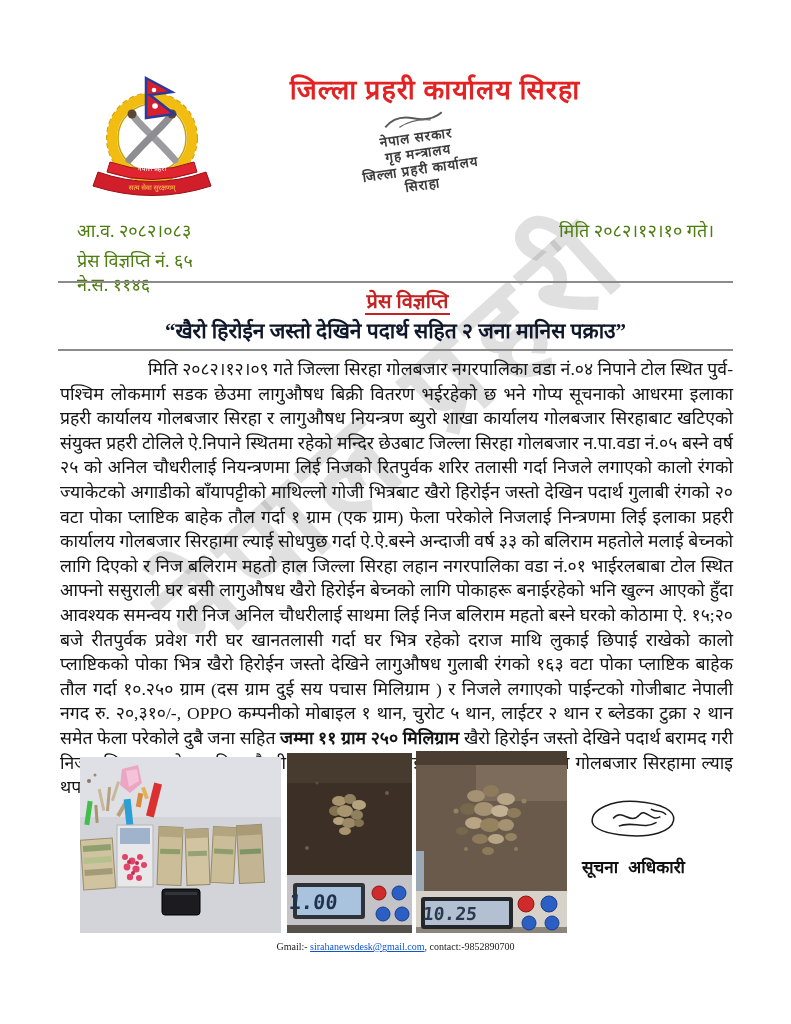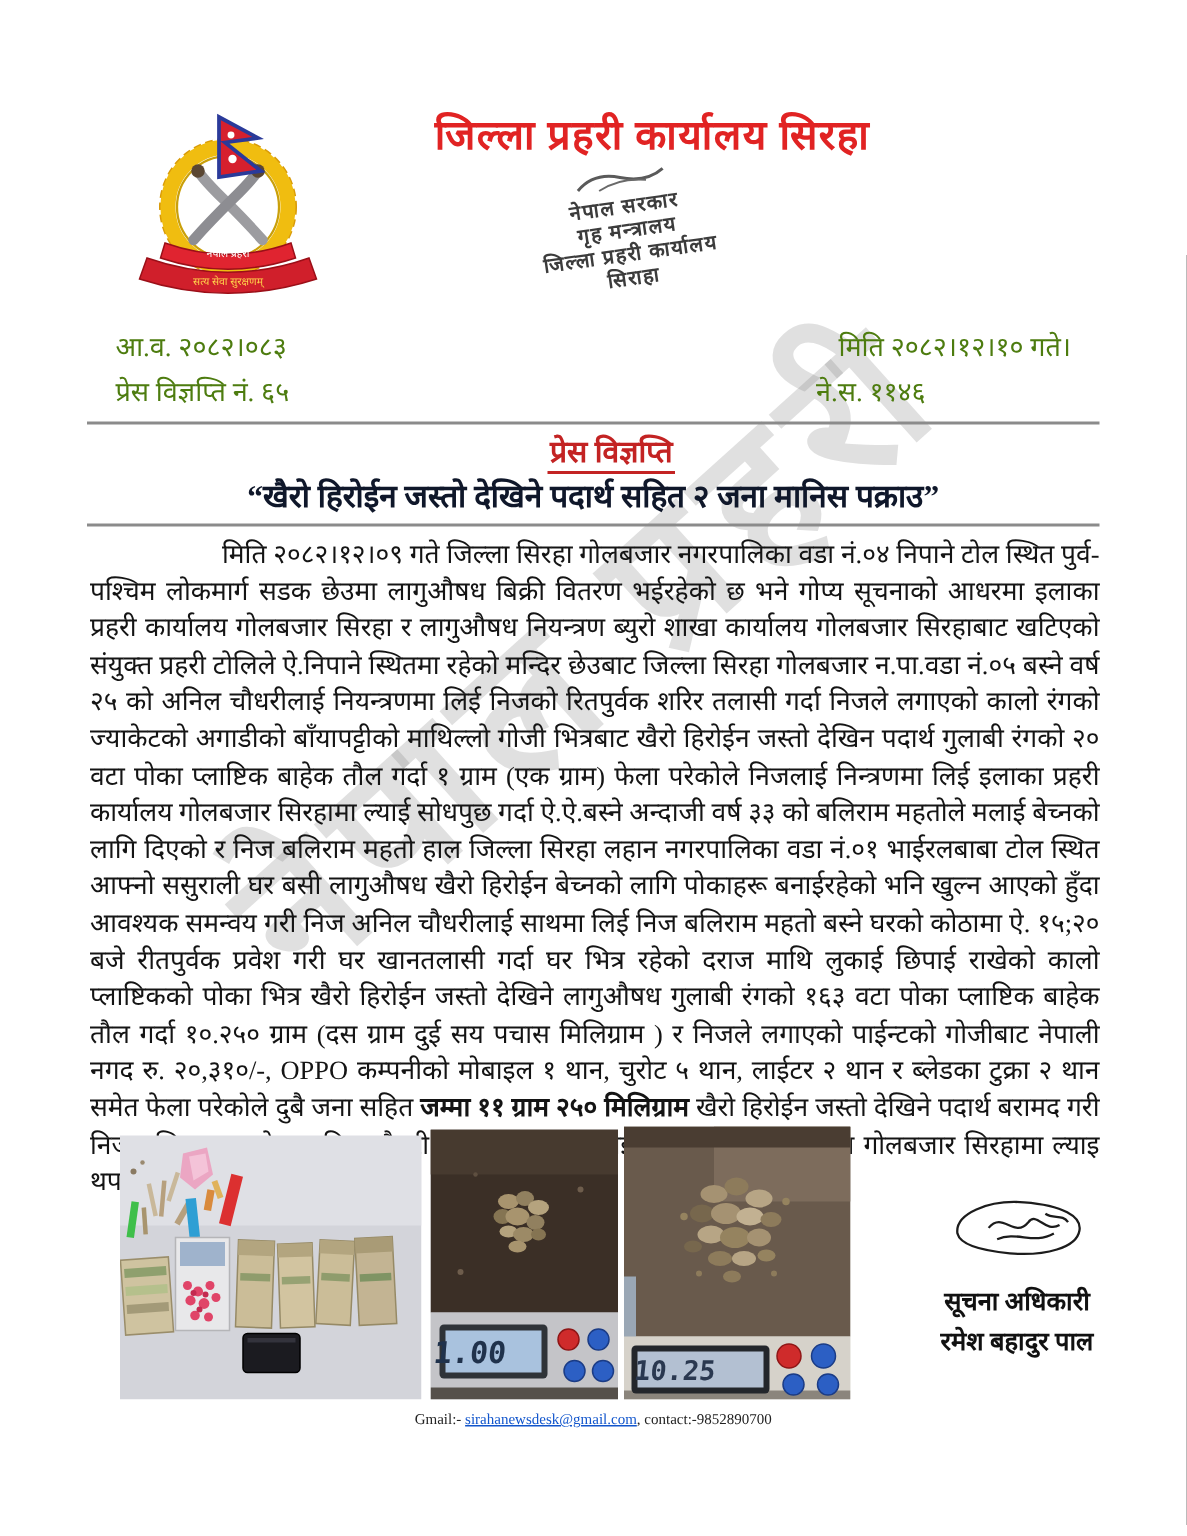--- a/index.html
+++ b/index.html
@@ -13,36 +13,36 @@
   .main-title{position:absolute;top:70px;left:150px;width:570px;text-align:center;
         font-size:27px;font-weight:bold;color:#e12323;z-index:1;letter-spacing:1px;}
   .stamp{position:absolute;top:110px;left:318px;width:200px;text-align:center;z-index:1;
         transform:rotate(-8deg);color:#222;opacity:.88;line-height:1.18;
         font-size:13.5px;font-weight:bold;letter-spacing:1px;}
   .stamp .crest{margin-bottom:-2px;}
   .meta-row{position:absolute;left:77px;right:62px;display:flex;justify-content:space-between;
         color:#4d7c0f;font-size:18px;z-index:1;}
   .meta-row .right{width:185px;}
   .row1{top:218px;} .row1 .right{text-align:center;}
-  .row2{top:248px;} .row2 .right{text-align:left;}
+  .row2{top:248px;flex-direction:column;} .row2 .right{text-align:left;}
   .rule{position:absolute;left:58px;right:58px;border-top:2px solid #8b8b8b;z-index:1;}
   .rule1{top:281px;} .rule2{top:349px;}
   .press-heading{position:absolute;top:287px;left:0;right:0;text-align:center;z-index:1;margin-left:24px;}
   .press-heading span{font-size:20px;font-weight:bold;color:#c32323;
         border-bottom:2px solid #c32323;padding:0 2px 1px 2px;}
   .press-subject{position:absolute;top:316px;left:0;right:0;text-align:center;
         font-size:21px;font-weight:bold;color:#0f172a;z-index:1;}
   .body-text{position:absolute;top:357px;left:60px;right:58px;z-index:1;
         font-size:17.6px;line-height:24.6px;text-align:justify;color:#141414;
         text-indent:88px;}
   .photos{position:absolute;top:751px;left:0;width:791px;z-index:1;}
   .photo{position:absolute;display:block;}
   .p1{left:80px;top:6px;} .p2{left:287px;top:2px;} .p3{left:416px;top:0;}
-  .signature{position:absolute;left:582px;top:794px;width:192px;text-align:center;z-index:1;
-        color:#111;font-weight:bold;font-size:17px;line-height:1.6;}
+  .signature{position:absolute;left:582px;top:794px;width:192px;text-align:left;z-index:1;
+        color:#111;font-weight:bold;font-size:17px;line-height:1.6;font-family:Liberation Mono, monospace;}
   .footer{position:absolute;top:941px;left:0;right:0;text-align:center;z-index:1;
         font-family:Liberation Serif, serif;font-size:10px;color:#222;}
   .footer a{color:#1155cc;text-decoration:underline;}
   .lcd-digits{font-family:"DejaVu Sans Mono","Liberation Mono",monospace;font-weight:bold;}
 </style>
 </head>
 <body>
 
 <div class="page">
 
@@ -242,20 +242,19 @@
   <div class="signature">
     <svg width="100" height="52" viewBox="0 0 100 55">
       <g stroke="#1c1c1c" stroke-width="1.6" fill="none">
         <path d="M8 30 C6 16 30 6 55 8 C82 10 96 18 94 28 C92 40 70 46 45 44 C24 42 10 38 8 30 Z"></path>
         <path d="M30 26 C40 14 48 34 58 22 C64 14 70 30 80 24"></path>
         <path d="M36 34 C50 28 62 38 76 30"></path>
         <path d="M70 16 C76 20 82 16 86 22"></path>
       </g>
     </svg>
     <div>सूचना अधिकारी</div>
-    <div>रमेश बहादुर पाल</div>
   </div>
 
   <div class="footer">
     <span>Gmail:- </span><a href="#">sirahanewsdesk@gmail.com</a><span>, contact:-9852890700</span>
   </div>
 
 </div>
 
 </body></html>

